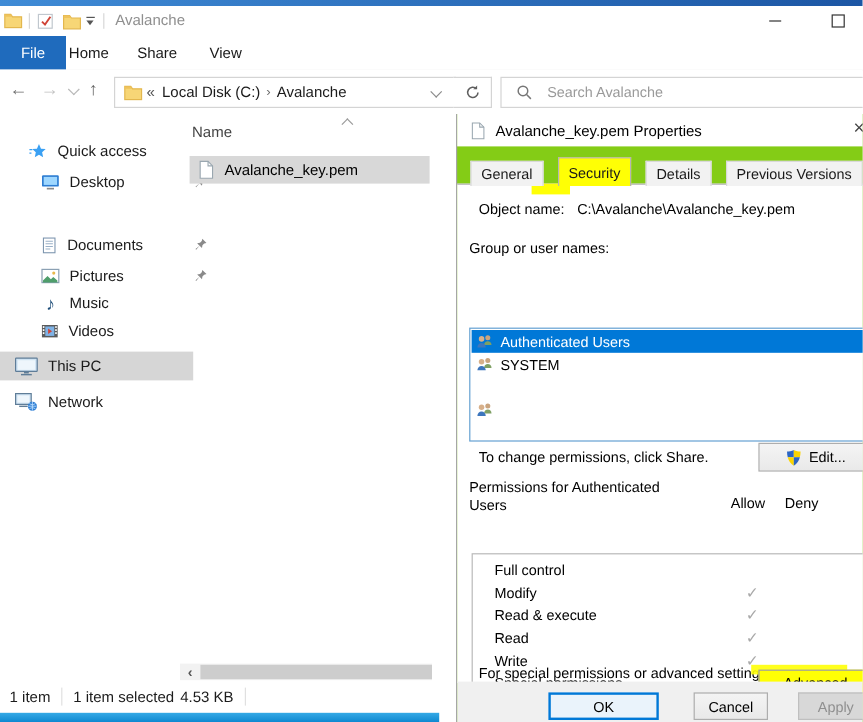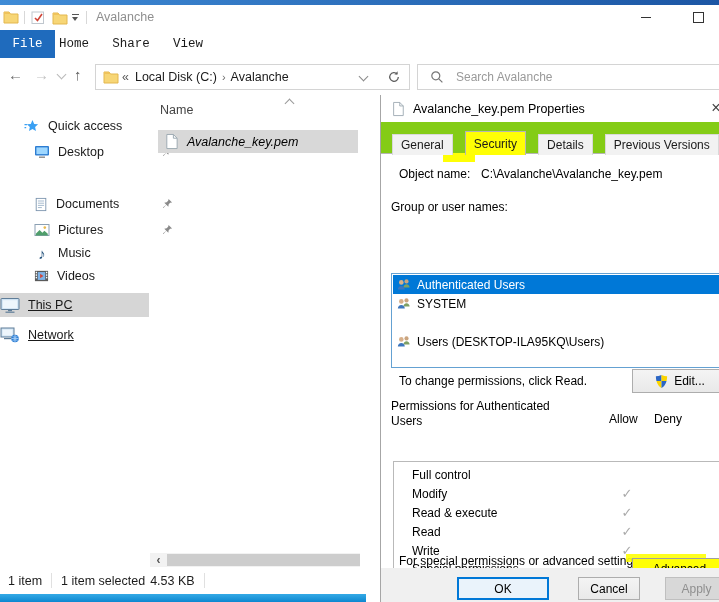--- a/index.html
+++ b/index.html
@@ -15,21 +15,21 @@
   .tb-sep{position:absolute;top:6px;width:1px;height:13px;background:#d8d8d8;}
   #win-title{position:absolute;left:96px;top:5px;color:#8f8f8f;font-size:12.5px;}
   .wc-btn{position:absolute;top:0;width:45px;height:25px;display:flex;align-items:center;justify-content:center;}
   .min-glyph{width:10px;height:0;border-top:1px solid #333;}
   .max-glyph{width:9px;height:9px;border:1px solid #333;}
   .qat-dd{position:absolute;left:72px;top:9px;}
   .qat-dd .bar{width:7px;height:0;border-top:1.6px solid #555;margin-bottom:2px;}
   .qat-dd .tri{width:0;height:0;border-left:3.5px solid transparent;border-right:3.5px solid transparent;border-top:4px solid #555;}
 
   
-  #ribbon{left:0;top:30px;width:719px;height:28px;background:#fff;border-bottom:1px solid #f0f0f0;font-family:Liberation Mono, monospace;}
+  #ribbon{left:0;top:30px;width:719px;height:28px;background:#fff;border-bottom:1px solid #f0f0f0;}
   #file-tab{position:absolute;left:0;top:0;width:55px;height:28px;background:#1f6bbd;color:#fff;
             display:flex;align-items:center;justify-content:center;font-size:12.5px;}
   .rtab{position:absolute;top:0;height:28px;display:flex;align-items:center;justify-content:center;color:#1a1a1a;font-size:12.5px;}
 
   
   #addressrow{left:0;top:58px;width:719px;height:37px;background:#fff;}
   .navg{position:absolute;top:8px;font-size:15px;}
   #addressbox{position:absolute;left:95px;top:6px;width:283px;height:24px;border:1px solid #d4d4d4;
               display:flex;align-items:center;background:#fff;}
   #refreshbox{position:absolute;left:378px;top:6px;width:31px;height:24px;border:1px solid #d4d4d4;border-left:none;
@@ -41,28 +41,28 @@
   .crumb{margin:0 3px;color:#1a1a1a;font-size:12.5px;}
   .crumb-sep{color:#6a6a6a;font-size:11px;margin:0 2px;}
   .chev-down{width:6px;height:6px;border-right:1.5px solid #8a8a8a;border-bottom:1.5px solid #8a8a8a;
              transform:rotate(45deg);display:inline-block;}
 
   
   .sb-item{position:absolute;left:0;width:149px;height:24px;display:flex;align-items:center;font-size:12.5px;color:#1a1a1a;}
   .sb-item.sel{background:#d6d6d6;}
   .sb-item .lbl{margin-left:8px;}
   .sb-item .pin{position:absolute;right:10px;top:6px;}
-  .ind0{padding-left:24px;} .ind1{padding-left:34px;} .ind2{text-decoration:underline;}
+  .ind0{padding-left:24px;} .ind1{padding-left:34px;} .ind2{padding-left:12px;}
 
   
   #col-header{left:160px;top:103px;color:#444;font-size:12.5px;}
   #sort-caret{left:286px;top:96px;width:9px;height:9px;}
   .chev-up{width:6px;height:6px;border-left:1.5px solid #999;border-top:1.5px solid #999;transform:rotate(45deg);display:inline-block;}
   #file-row{left:158px;top:130px;width:200px;height:23px;background:#d8d8d8;display:flex;align-items:center;}
-  #file-row .lbl{margin-left:8px;font-size:12.5px;font-style:italic;}
+  #file-row .lbl{margin-left:8px;font-size:12.5px;}
 
   
   #hscroll{left:150px;top:553px;width:210px;height:14px;background:#f2f2f2;}
   #hscroll .larr{position:absolute;left:0;top:0;width:17px;height:14px;display:flex;align-items:center;justify-content:center;
                  color:#555;font-size:12px;font-weight:bold;}
   #hscroll .thumb{position:absolute;left:17px;top:1px;right:0;height:12px;background:#cdcdcd;}
 
   
   #statusbar{left:0;top:567px;width:360px;height:27px;background:#fff;display:flex;align-items:center;font-size:12.5px;color:#1c1c1c;}
   .st-sep{width:1px;height:15px;background:#e0e0e0;margin:0 9px;}
@@ -331,25 +331,24 @@
             </svg>
           <span class="lbl">SYSTEM</span>
         </div>
         <div class="grp-row" style="top:58px">
           <svg class="gicon" width="16" height="13" viewBox="0 0 16 13">
               <circle cx="10.5" cy="3.4" r="2.1" fill="#caa47e"></circle>
               <path d="M7.4 9.6c0-2 1.4-3.3 3.1-3.3s3.1 1.3 3.1 3.3z" fill="#7fa064"></path>
               <circle cx="5.3" cy="4.4" r="2.3" fill="#d7b08a"></circle>
               <path d="M1.8 11.6c0-2.2 1.6-3.7 3.5-3.7s3.5 1.5 3.5 3.7z" fill="#3d76bd"></path>
             </svg>
-          <span class="lbl">Users (DESKTOP-ILA95KQ\Users)</span>
         </div>
       </div>
 
-      <span class="pg-text" style="left:18px;top:220px">To change permissions, click Read.</span>
+      <span class="pg-text" style="left:18px;top:220px">To change permissions, click Share.</span>
       <div class="winbtn" id="edit-btn">
         <svg width="15" height="15" viewBox="0 0 16 16">
             <path d="M8 1C6 1.9 3.8 2.4 2 2.5c0 1.8.2 3.5.6 5H8V1z" fill="#2c66c4"></path>
             <path d="M2.6 7.5C3.4 10.6 5 13.2 8 15V7.5H2.6z" fill="#fbd400"></path>
             <path d="M8 1c2 .9 4.2 1.4 6 1.5 0 1.8-.2 3.5-.6 5H8V1z" fill="#fbd400"></path>
             <path d="M13.4 7.5C12.6 10.6 11 13.2 8 15V7.5h5.4z" fill="#2c66c4"></path>
           </svg>
         <span>Edit...</span>
       </div>
 

